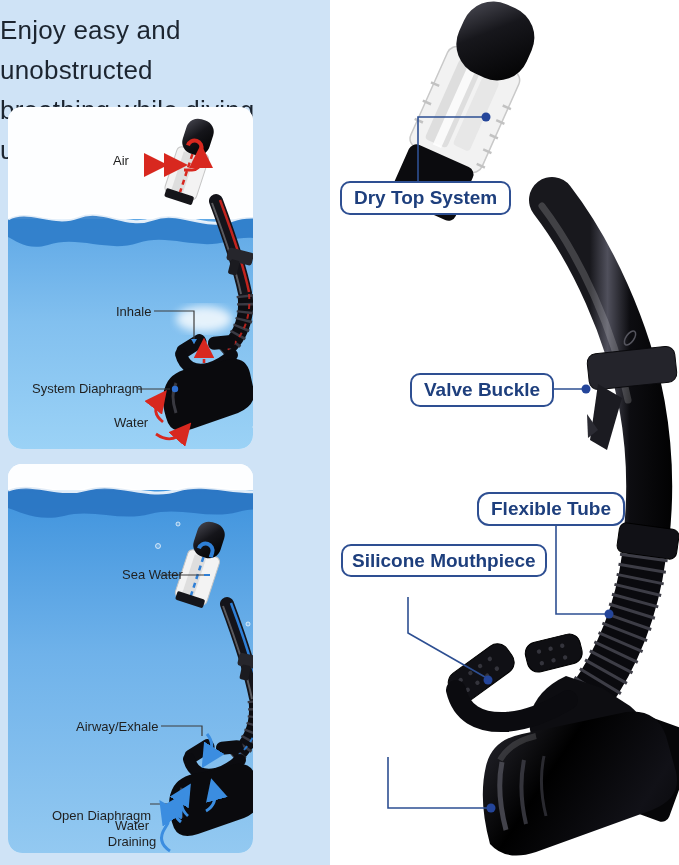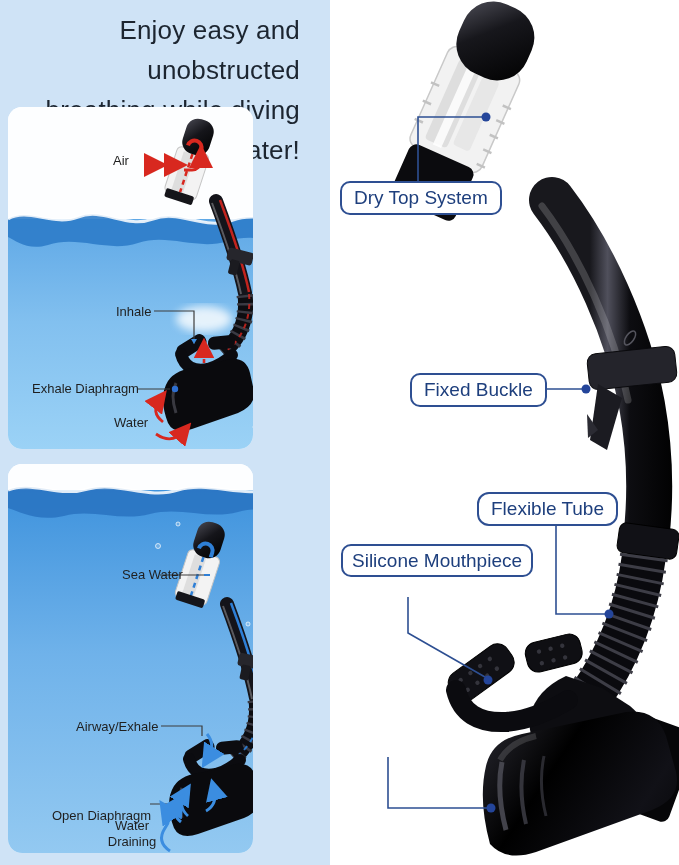--- a/index.html
+++ b/index.html
@@ -1,28 +1,28 @@
 <!DOCTYPE html>
 <html><head>
 <meta charset="utf-8">
 <style>
   html,body{margin:0;padding:0;background:#fff;}
   .canvas{position:relative;width:679px;height:865px;background:#ffffff;overflow:hidden;
           font-family:"Liberation Sans",sans-serif;}
   .left-col{position:absolute;left:0;top:0;width:330px;height:865px;background:#cfe3f6;}
-  .title{position:absolute;left:0;top:10px;width:300px;text-align:right;
+  .title{position:absolute;left:0;top:10px;width:300px;text-align:left;
          font-size:26px;font-weight:500;color:#1c2530;line-height:40px;letter-spacing:.2px;}
   .scene{position:absolute;left:8px;width:245px;background:#fff;border-radius:14px;overflow:hidden;}
   .scene svg{position:absolute;left:0;top:0;}
   #scene1{top:107px;height:342px;}
   #scene2{top:464px;height:389px;}
   .plabel{position:absolute;font-size:13px;color:#1f1f1f;white-space:nowrap;z-index:3;}
   .right-art{position:absolute;left:330px;top:0;width:349px;height:865px;}
   .callout{position:absolute;background:#ffffff;border:2px solid #2e4f92;border-radius:10px;
-           color:#1e3f7d;font-size:19px;line-height:26px;padding:2px 12px;white-space:nowrap;z-index:4;}
+           color:#1e3f7d;font-size:19px;line-height:26px;padding:2px 12px;white-space:nowrap;z-index:4;font-weight:bold;}
   .callout.two-line{text-align:center;line-height:25px;padding:2px 9px;}
   .callout span{display:block;}
   .callout.one-line span{display:inline;}
 </style>
 </head>
 <body>
 
 <div class="canvas">
 
   <div class="left-col"></div>
@@ -119,21 +119,21 @@
       <circle cx="167" cy="282" r="3.2" fill="#2e6fd0"></circle>
 
       <g stroke="#d8281f" stroke-width="2.8" fill="none">
         <path d="M155,315 q-13,-10 -3,-23" marker-end="url(#arrR)"></path>
         <path d="M148,327 q16,11 28,-3" marker-end="url(#arrR)"></path>
       </g>
     </svg>
 
     <span class="plabel" style="left:105px;top:46px;">Air</span>
     <span class="plabel" style="left:108px;top:197px;">Inhale</span>
-    <span class="plabel" style="left:24px;top:274px;">Exhale Diaphragm</span>
+    <span class="plabel" style="left:24px;top:274px;">System Diaphragm</span>
     <span class="plabel" style="left:106px;top:308px;">Water</span>
   </div>
 
   <div class="scene" id="scene2">
     <svg width="310" height="389" viewBox="0 0 310 389">
       <defs>
         <linearGradient id="uw2" x1="0" y1="0" x2="0" y2="1">
           <stop offset="0%" stop-color="#3f93dd"></stop>
             <stop offset="45%" stop-color="#6fb2ea"></stop>
             <stop offset="100%" stop-color="#93c9f1"></stop>
@@ -328,21 +328,21 @@
       <circle cx="279" cy="614" r="4.5"></circle>
       <circle cx="158" cy="680" r="4.5"></circle>
       <circle cx="161" cy="808" r="4.5"></circle>
     </g>
   </svg>
 
   <div class="callout one-line" style="left:340px;top:181px;">
     <span>Dry Top System</span>
   </div>
   <div class="callout one-line" style="left:410px;top:373px;">
-    <span>Fixed Buckle</span>
+    <span>Valve Buckle</span>
   </div>
   <div class="callout one-line" style="left:477px;top:492px;border-radius:12px;">
     <span>Flexible Tube</span>
   </div>
   <div class="callout two-line" style="left:341px;top:544px;">
     <span>Silicone Mouthpiece</span>
   </div>
 
 </div>
 

